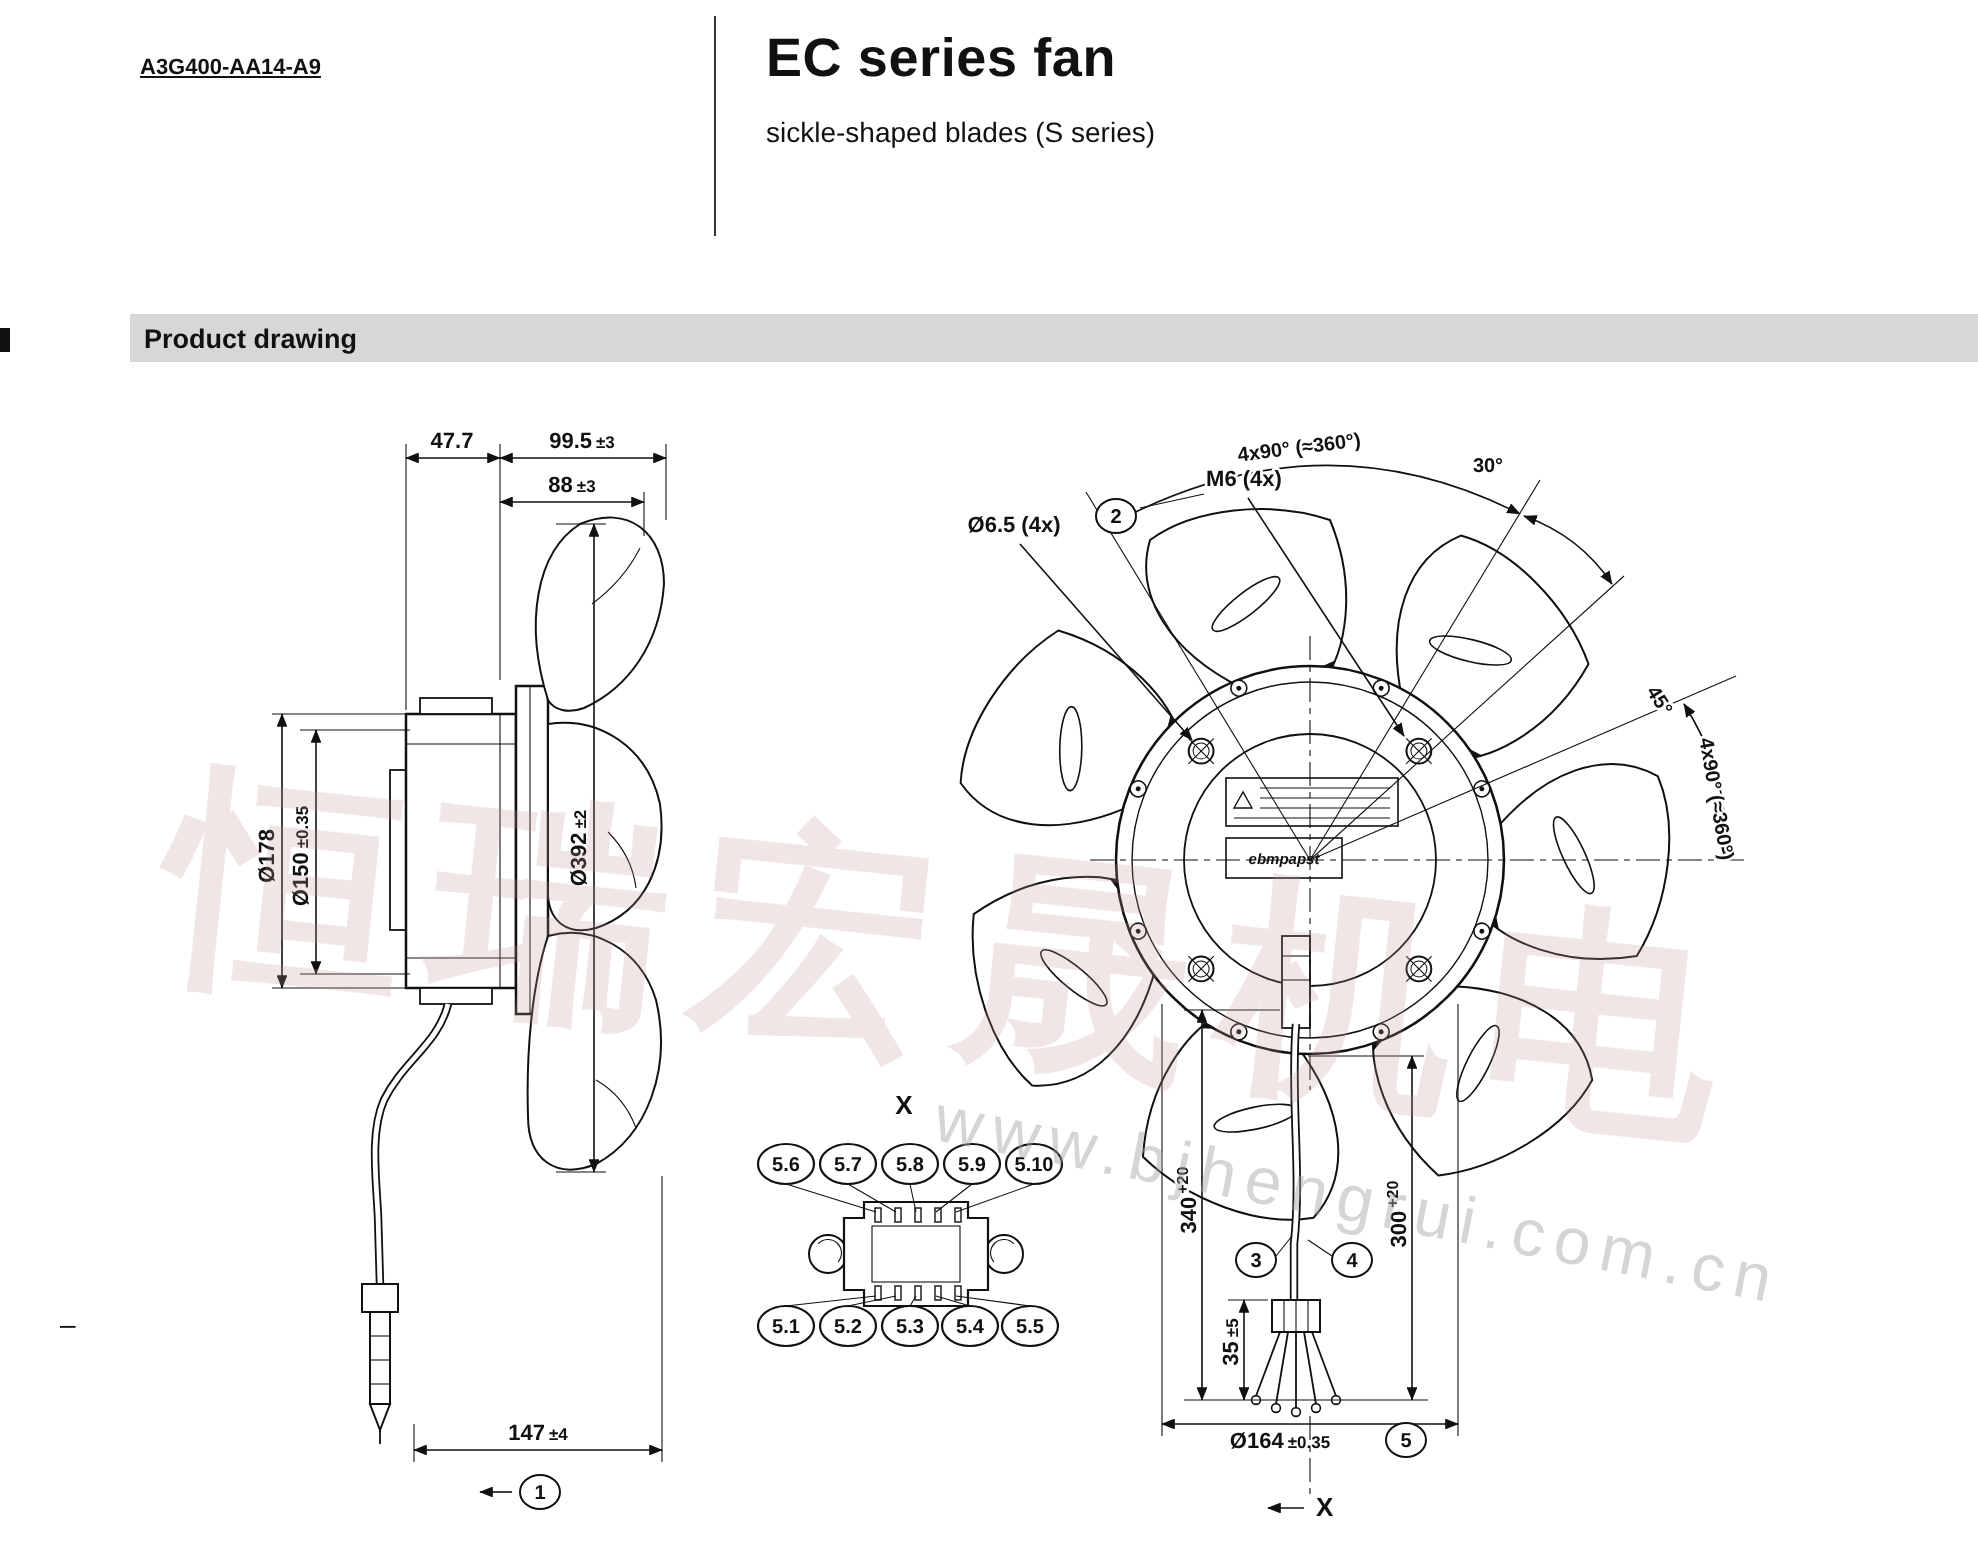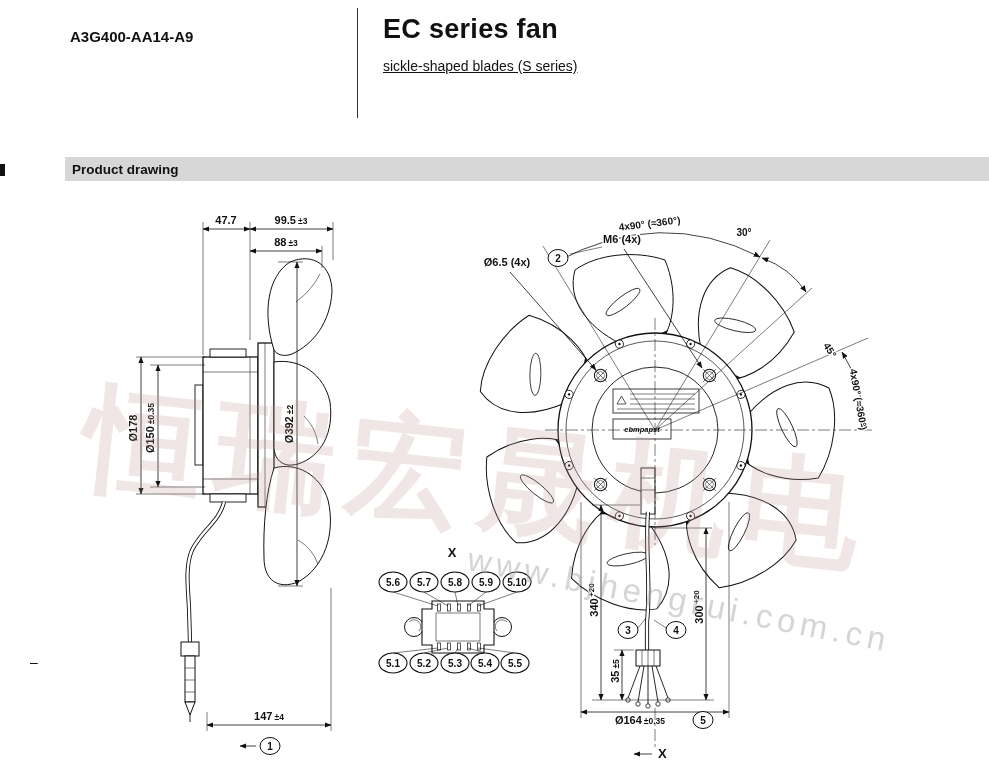--- a/index.html
+++ b/index.html
@@ -1,21 +1,21 @@
 <!DOCTYPE html>
 <html><head>
 <meta charset="utf-8">
 <style>
   html,body{margin:0;padding:0;background:#fff;}
   body{width:989px;height:775px;position:relative;overflow:hidden;
        font-family:"Liberation Sans",sans-serif;color:#111;}
-  .model{position:absolute;left:70px;top:28px;font-size:15px;font-weight:bold;}
+  .model{position:absolute;left:70px;top:28px;font-size:11px;font-weight:bold;text-decoration:underline;}
   .vdiv{position:absolute;left:357px;top:8px;width:1px;height:110px;background:#333;}
   .title{position:absolute;left:383px;top:14px;font-size:27px;font-weight:bold;letter-spacing:0.3px;}
-  .subtitle{position:absolute;left:383px;top:58px;font-size:14px;text-decoration:underline;}
+  .subtitle{position:absolute;left:383px;top:58px;font-size:14px;}
   .section-bar{position:absolute;left:65px;top:157px;width:947px;height:24px;background:#d7d7d7;
        display:flex;align-items:center;box-sizing:border-box;padding-left:7px;
        font-weight:bold;font-size:13.5px;}
   .edge-mark{position:absolute;left:0;top:164px;width:5px;height:12px;background:#111;}
   .side-dash{position:absolute;left:30px;top:654px;font-size:14px;}
   .wm-cjk{position:absolute;left:85px;top:358px;width:850px;font-size:118px;font-weight:bold;
        letter-spacing:14px;white-space:nowrap;color:rgba(196,150,150,0.24);
        transform:rotate(6deg);transform-origin:left center;pointer-events:none;}
   .wm-url{position:absolute;left:468px;top:540px;font-size:33px;letter-spacing:5px;
        color:rgba(165,160,160,0.45);transform:rotate(11deg);transform-origin:left center;

